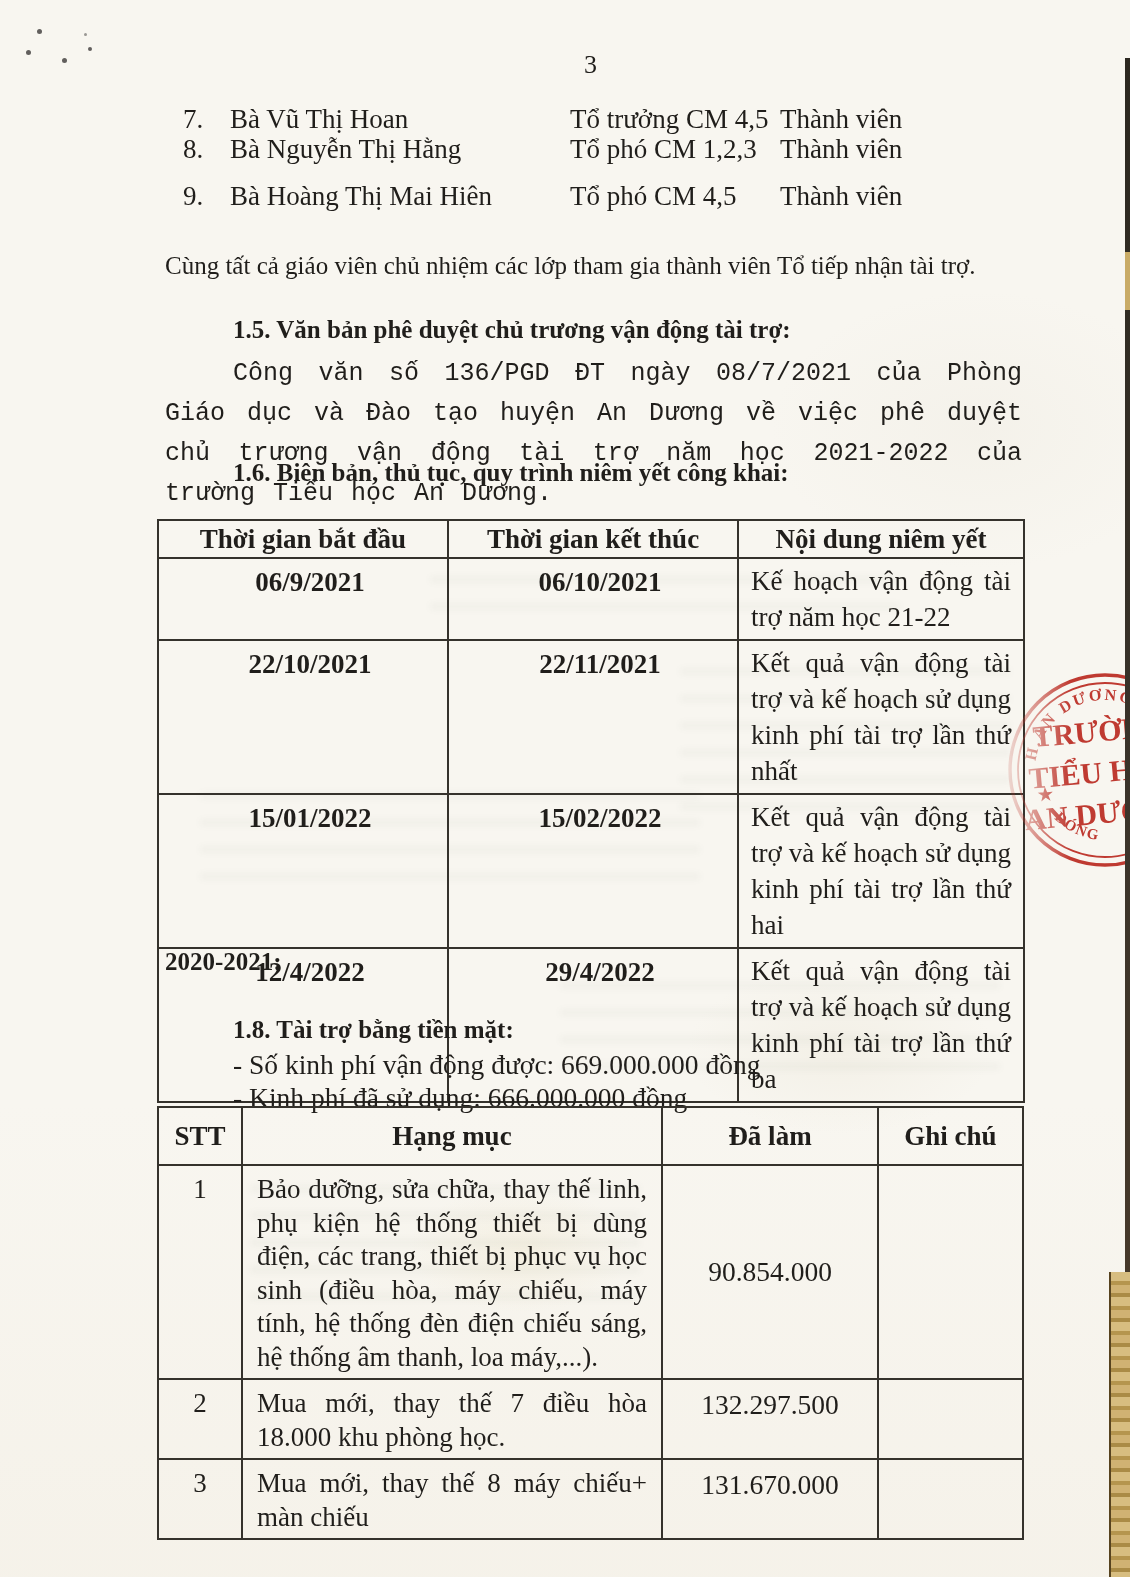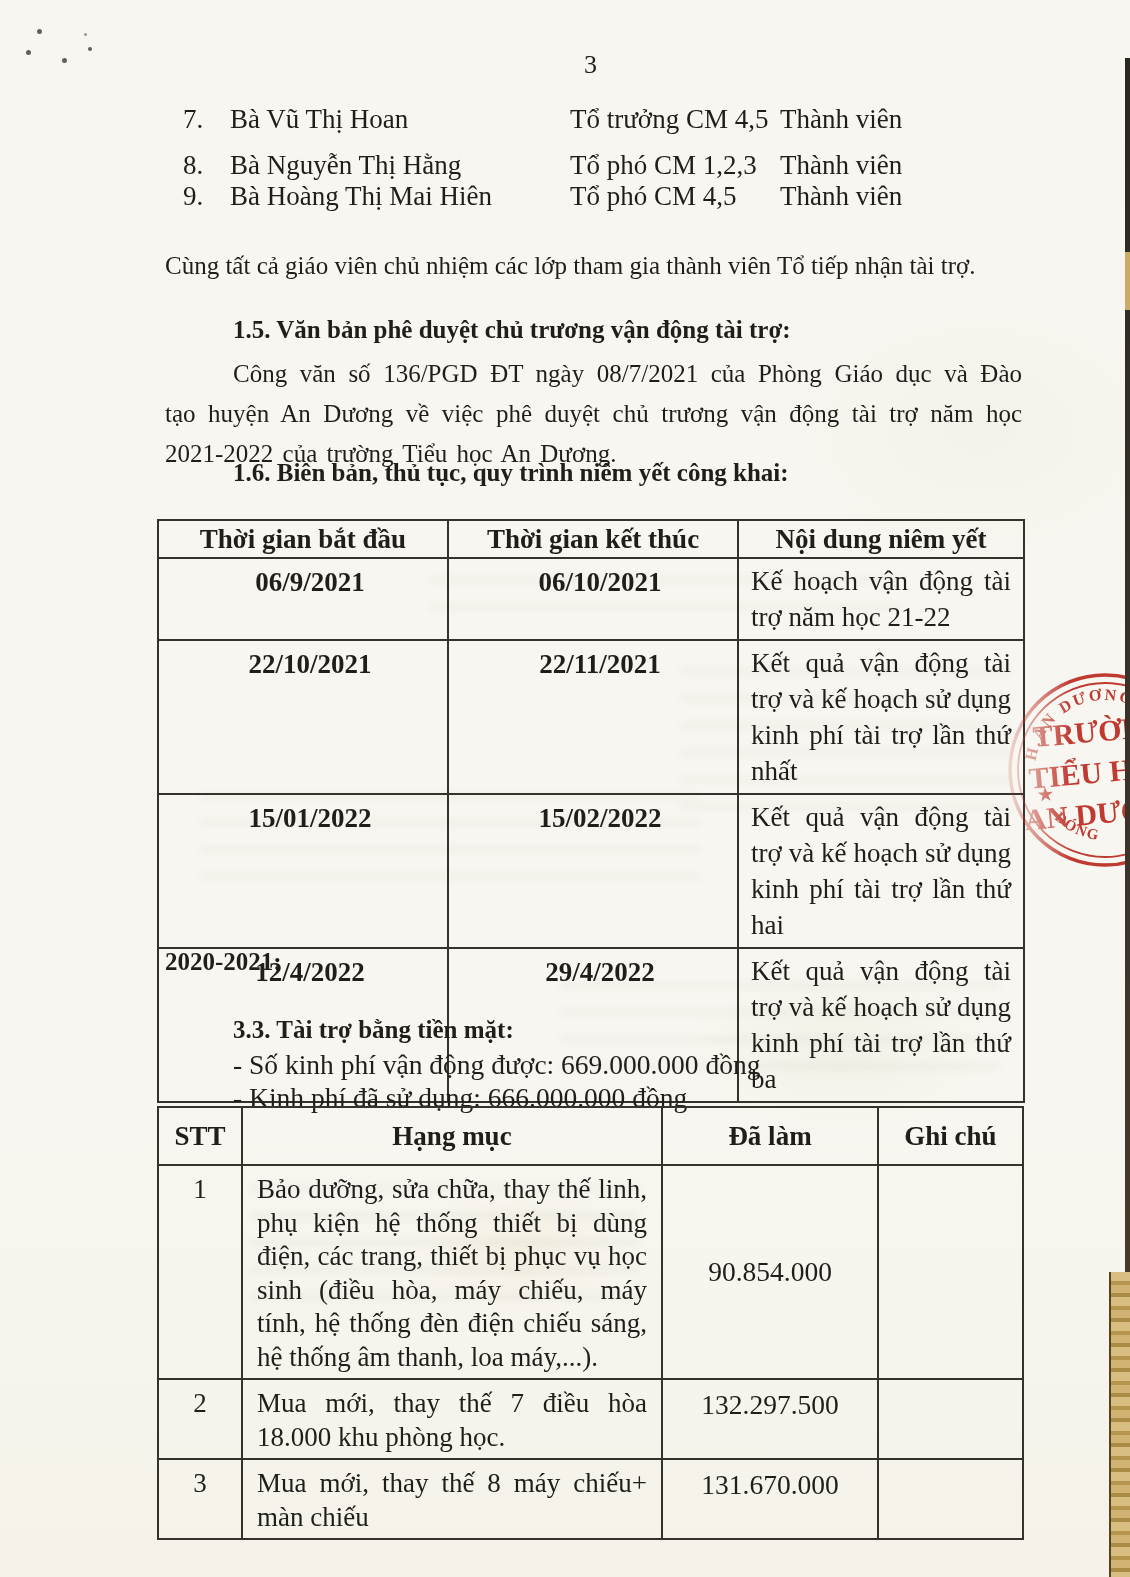--- a/index.html
+++ b/index.html
@@ -25,21 +25,21 @@
   
   .members{top:104px;left:183px;width:850px;font-size:27px;}
   .m-row{position:absolute;left:0;width:100%;white-space:nowrap;}
   .m-no{display:inline-block;width:47px;}
   .m-role{position:absolute;left:387px;}
   .m-status{position:absolute;left:597px;}
   .para{left:165px;width:857px;font-size:25px;text-align:justify;}
   .note{top:243px;line-height:45px;}
   .h-bold{font-weight:700;}
   .h15{top:316px;text-indent:68px;}
-  .p15{top:354px;text-indent:68px;line-height:40px;word-spacing:3px;}
+  .p15{top:354px;text-indent:68px;line-height:40px;word-spacing:3px;font-family:Liberation Mono, monospace;}
   .h16{top:459px;text-indent:68px;}
   .h2a{top:944px;text-indent:68px;text-align:justify;text-align-last:justify;}
   .h2b{top:948px;}
   .h21{top:1016px;text-indent:68px;}
   .b1{top:1049px;left:233px;width:789px;font-size:27.5px;}
   .b2{top:1082px;left:233px;width:789px;font-size:27.5px;}
   
   table{border-collapse:collapse;table-layout:fixed;position:absolute;background:transparent;}
   td,th{border:2px solid #35322c;font-size:27px;color:#201e1b;overflow:hidden;}
   th{font-weight:700;text-align:center;vertical-align:middle;padding:2px 6px;}
@@ -80,21 +80,21 @@
   <div class="dot" style="left:84px;top:33px;width:3px;height:3px;opacity:.5;"></div>
 
   <div class="abs pageno">3</div>
 
   <div class="abs members">
     <div class="m-row" style="top:0;">
       <span class="m-no">7.</span><span>Bà Vũ Thị Hoan</span>
       <span class="m-role">Tổ trưởng CM 4,5</span>
       <span class="m-status">Thành viên</span>
     </div>
-    <div class="m-row" style="top:46px;">
+    <div class="m-row" style="top:30px;">
       <span class="m-no">8.</span><span>Bà Nguyễn Thị Hằng</span>
       <span class="m-role">Tổ phó CM 1,2,3</span>
       <span class="m-status">Thành viên</span>
     </div>
     <div class="m-row" style="top:77px;">
       <span class="m-no">9.</span><span>Bà Hoàng Thị Mai Hiên</span>
       <span class="m-role">Tổ phó CM 4,5</span>
       <span class="m-status">Thành viên</span>
     </div>
   </div>
@@ -133,21 +133,21 @@
     </tr>
     <tr style="height:101px;">
       <td class="date">12/4/2022</td>
       <td class="date">29/4/2022</td>
       <td class="content">Kết quả vận động tài trợ và kế hoạch sử dụng kinh phí tài trợ lần thứ ba</td>
     </tr>
   </tbody>
     </table>
 
   <div class="abs para h-bold h2b">2020-2021:</div>
-  <div class="abs para h-bold h21">3.3. Tài trợ bằng tiền mặt:</div>
+  <div class="abs para h-bold h21">1.8. Tài trợ bằng tiền mặt:</div>
   <div class="abs b1">- Số kinh phí vận động được: 669.000.000 đồng</div>
   <div class="abs b2">- Kinh phí đã sử dụng: 666.000.000 đồng</div>
 
   <table class="t2">
     <colgroup>
         <col style="width:84px">
         <col style="width:420px">
         <col style="width:216px">
         <col style="width:145px">
       </colgroup>

